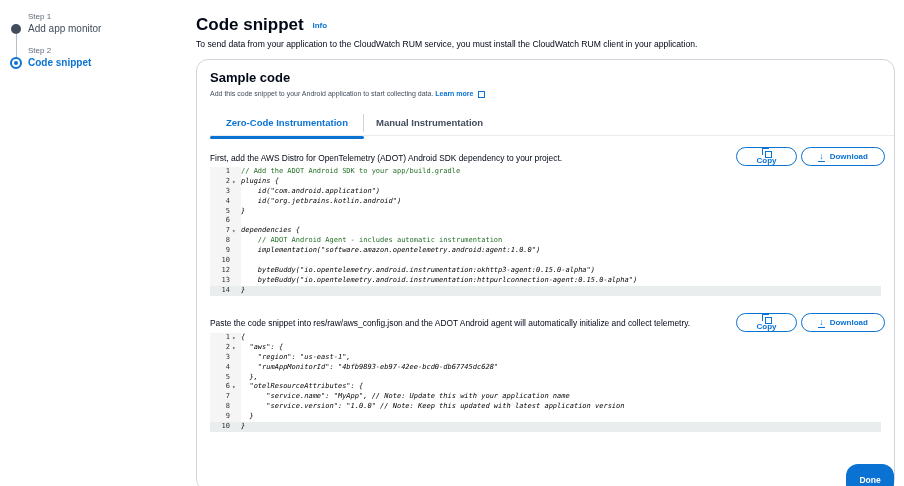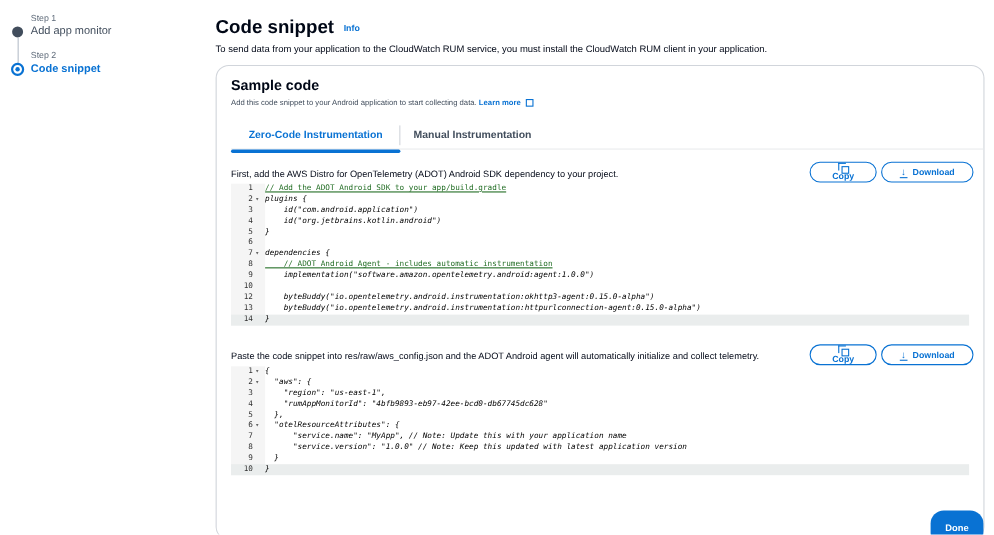--- a/index.html
+++ b/index.html
@@ -36,21 +36,21 @@
   .ico-copy::before { content: ""; position: absolute; left: 0; top: 0; width: 6px; height: 6px; border-left: 1.5px solid #0972d3; border-top: 1.5px solid #0972d3; }
   .ico-copy::after { content: ""; position: absolute; left: 2.5px; top: 2.5px; width: 5px; height: 5px; border: 1.5px solid #0972d3; }
   .ico-dl { font-size: 9px; line-height: 1; border-bottom: 1.5px solid #0972d3; padding: 0 1px; }
 
   .code { position: absolute; left: 13px; width: 671px; font-family: "DejaVu Sans Mono", monospace; font-size: 7px; line-height: 9.9px; background: #fff; }
   .code-line { display: flex; height: 9.9px; position: relative; white-space: pre; }
   .code-line.last { background: #eaeded; }
   .ln { width: 22px; text-align: right; color: #333; padding-right: 2px; }
   .fold { width: 9px; color: #666; font-size: 6px; }
   .txt { color: #000; font-style: italic; }
-  .cm { color: #236e25; text-decoration: underline; }
+  .cm { color: #236e25; }
   .gutter-bg { position: absolute; left: 0; top: 0; bottom: 0; width: 31px; background: #f5f5f5; }
   .done-btn { position: absolute; left: 846px; top: 464px; width: 48px; height: 32px; border-radius: 12px; background: #0972d3; color: #fff; font-size: 8.5px; font-weight: bold; display: flex; align-items: center; justify-content: center; }
 </style>
 </head>
 <body>
 
 <div class="sidebar">
   <span class="step-label" style="top:12px;left:28px;">Step 1</span>
   <div class="dot-done"></div>
   <span class="step-title" style="top:23px;left:28px;color:#414d5c;">Add app monitor</span>

